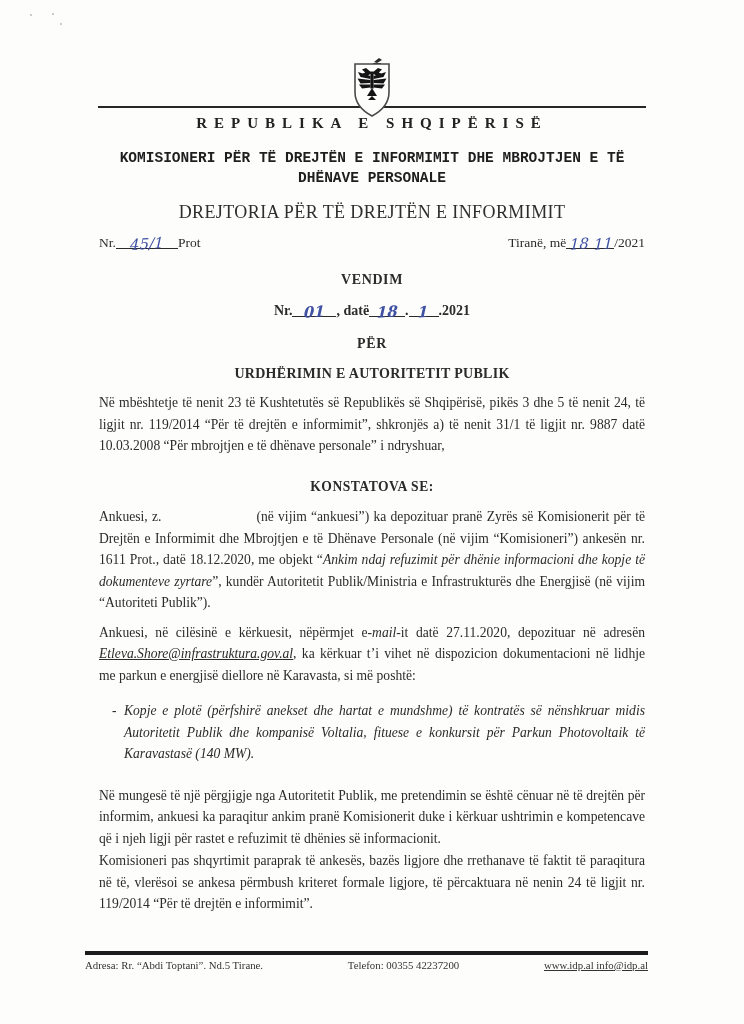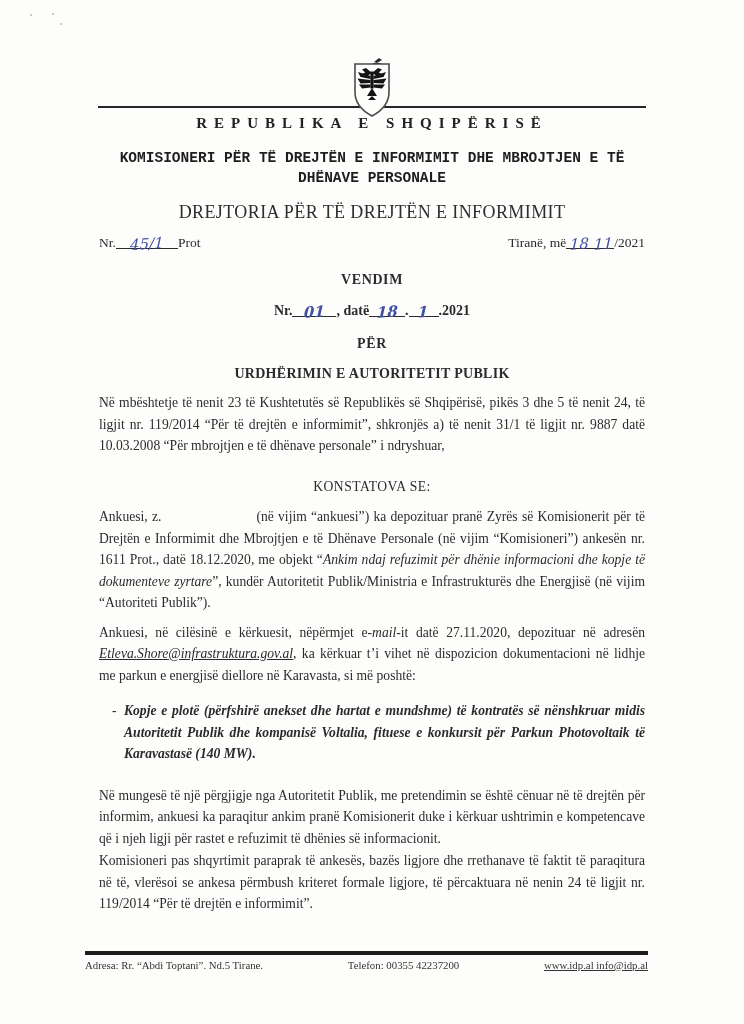--- a/index.html
+++ b/index.html
@@ -49,27 +49,27 @@
   .vendim{position:absolute;top:272px;left:0;width:744px;text-align:center;font-weight:bold;font-size:14px;letter-spacing:.6px;}
   .decision-line{position:absolute;top:301px;left:0;width:744px;text-align:center;font-weight:bold;font-size:14px;}
   .per{position:absolute;top:336px;left:0;width:744px;text-align:center;font-weight:bold;font-size:14px;letter-spacing:.6px;}
   .subject{position:absolute;top:366px;left:0;width:744px;text-align:center;font-weight:bold;font-size:14px;letter-spacing:.3px;}
   
   .body-block{
     position:absolute;top:392px;left:99px;width:546px;
     font-size:13.6px;line-height:21.5px;text-align:justify;
   }
   .para{margin:0 0 19px 0;}
-  .konstatova{margin:0 0 9px 0;text-align:center;font-weight:normal;letter-spacing:.5px;}
+  .konstatova{margin:0 0 9px 0;text-align:center;font-weight:bold;letter-spacing:.5px;}
   .redacted-gap{display:inline-block;width:95px;}
   .it{font-style:italic;}
   .email{font-style:italic;text-decoration:underline;}
   .bullet{display:flex;margin:0 0 20px 0;padding-left:13px;}
   .bullet .dash{width:12px;flex:0 0 12px;font-style:italic;}
-  .bullet .btext{flex:1;font-style:italic;text-align:justify;font-weight:bold;}
+  .bullet .btext{flex:1;font-style:italic;text-align:justify;}
   .mb10{margin-bottom:8px;}
   .mb14{margin-bottom:14px;}
   .mb11{margin-bottom:1px;}
   .mb0{margin-bottom:0;}
   
   .footer-bar{position:absolute;top:951px;left:85px;width:563px;height:4px;background:#1c1c1c;}
   .footer-row{
     position:absolute;top:959px;left:85px;width:563px;
     display:flex;justify-content:space-between;align-items:flex-end;
     font-size:10.8px;color:#333;

